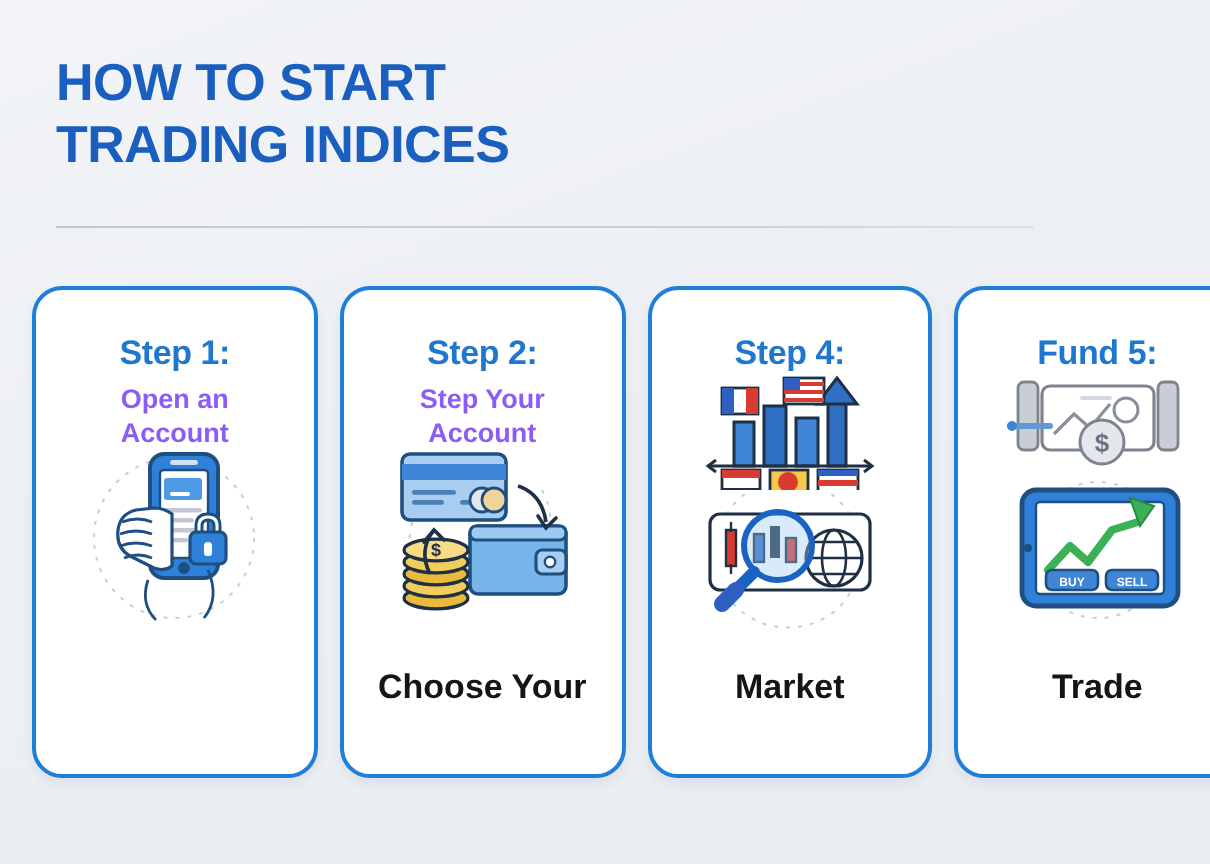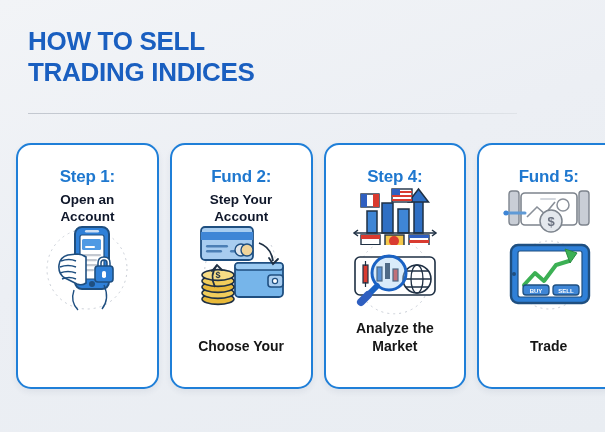--- a/index.html
+++ b/index.html
@@ -23,41 +23,41 @@
   .card {
     flex:1 1 0; background:#ffffff; border:2.6px solid #1f7fd8;
     border-radius:15px; position:relative; overflow:hidden;
     box-shadow:0 3px 6px rgba(40,60,90,.07);
   }
   .step-label {
     text-align:center; color:#1f78cf; font-size:17px; font-weight:bold;
     margin-top:22px; letter-spacing:-0.2px;
   }
   .card-head {
-    text-align:center; color:#0f172a; font-size:13.5px; font-weight:bold;
+    text-align:center; color:#8b5cf6; font-size:13.5px; font-weight:bold;
     line-height:1.25; margin-top:5px; padding:0 8px;
   }
   .card-foot {
     position:absolute; left:0; right:0; bottom:32px; text-align:center;
-    color:#151515; font-size:14px; font-weight:bold; line-height:1.3;
+    color:#151515; font-size:17px; font-weight:bold; line-height:1.3;
   }
   .art { position:absolute; left:0; right:0; display:flex; justify-content:center; }
   .art-1 { top:76px; }
   .art-2 { top:74px; }
   .art-3a { top:42px; }
   .art-3b { top:100px; }
   .art-4a { top:42px; }
   .art-4b { top:92px; }
   svg { display:block; }
 </style>
 </head>
 <body>
 
 <div class="header">
-  <div class="title-line">HOW TO SELL</div>
+  <div class="title-line">HOW TO START</div>
   <div class="title-line">TRADING INDICES</div>
 </div>
 <div class="rule"></div>
 
 <div class="cards">
 
   <div class="card">
     <div class="step-label">Step 1:</div>
     <div class="card-head">
       <div>Open an</div>
@@ -86,21 +86,21 @@
         <g>
           <path d="M63 42 q0 -6 6 -6 q6 0 6 6 v4 h-3 v-4 q0 -3 -3 -3 q-3 0 -3 3 v4 h-3 z" fill="#ffffff" stroke="#1f4f80" stroke-width="1.5"></path>
           <rect x="60" y="45" width="18" height="16" rx="3" fill="#2f80d8" stroke="#1f4f80" stroke-width="1.6"></rect>
           <rect x="67" y="50" width="4" height="7" rx="1.8" fill="#ffffff"></rect>
         </g>
       </svg>
     </div>
   </div>
 
   <div class="card">
-    <div class="step-label">Fund 2:</div>
+    <div class="step-label">Step 2:</div>
     <div class="card-head">
       <div>Step Your</div>
       <div>Account</div>
     </div>
     <div class="art art-2">
       <svg width="112" height="92" viewBox="0 0 112 92">
         <path d="M20 56 a34 34 0 0 1 14 -32" fill="none" stroke="#c9ced6" stroke-width="1" stroke-dasharray="2 4"></path>
         <path d="M86 26 a34 34 0 0 1 -10 44" fill="none" stroke="#c9ced6" stroke-width="1" stroke-dasharray="2 4"></path>
         <g>
           <rect x="16" y="8" width="52" height="33" rx="4" fill="#a8cdf0" stroke="#1f4f80" stroke-width="1.8"></rect>
@@ -197,21 +197,20 @@
           <path d="M64 34 h28 M66 26 h24 M66 42 h24" stroke="#1f3044" stroke-width="1.3"></path>
         </g>
         <g>
           <circle cx="50" cy="28" r="17" fill="#9ccbf2" fill-opacity="0.38" stroke="#1a62c4" stroke-width="3"></circle>
           <path d="M38 41 l-11 11" stroke="#1a62c4" stroke-width="6" stroke-linecap="round"></path>
           <path d="M29 50 l-7 7" stroke="#2f5fc0" stroke-width="8" stroke-linecap="round"></path>
         </g>
       </svg>
     </div>
     <div class="card-foot">
-      <div>Analyze the</div>
       <div>Market</div>
     </div>
   </div>
 
   <div class="card">
     <div class="step-label">Fund 5:</div>
     <div class="art art-4a">
       <svg width="108" height="52" viewBox="0 0 108 52">
         <rect x="14" y="4" width="10" height="34" rx="3" fill="#c9ced6" stroke="#7d848d" stroke-width="1.4"></rect>
         <rect x="84" y="4" width="10" height="34" rx="3" fill="#c9ced6" stroke="#7d848d" stroke-width="1.4"></rect>

